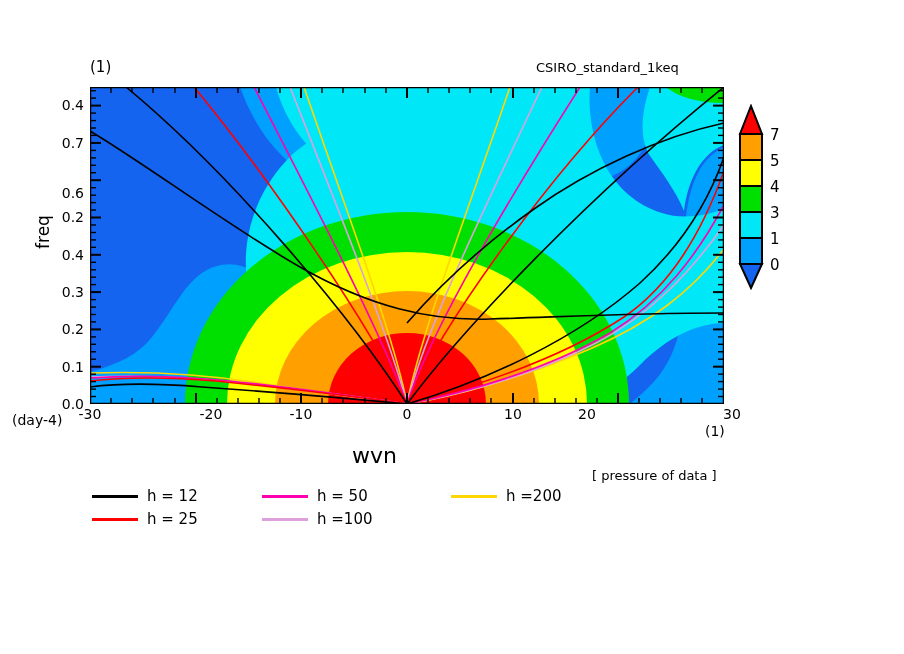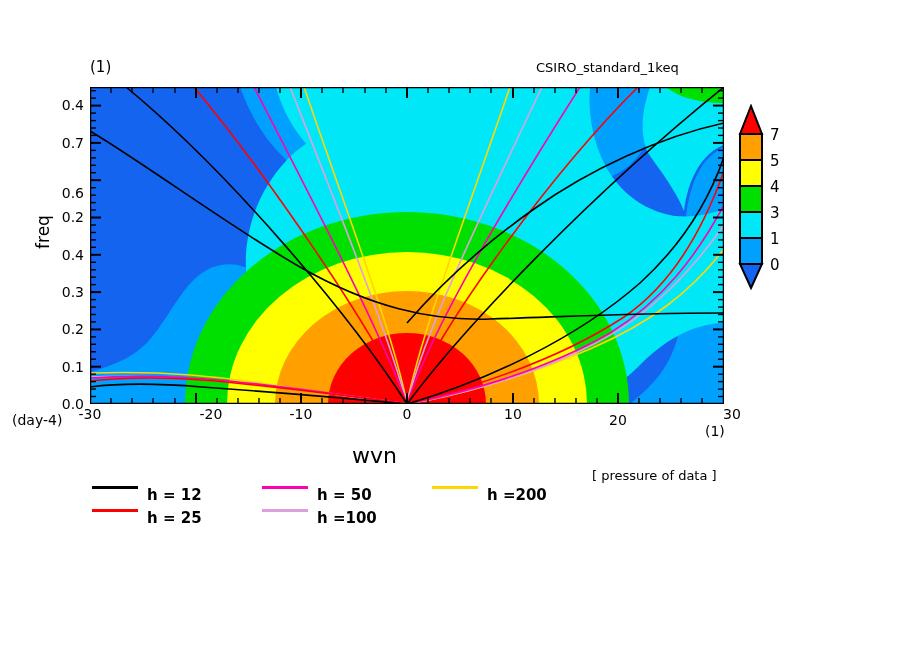--- a/index.html
+++ b/index.html
@@ -81,22 +81,22 @@
     white-space: nowrap;
   }
   .ylab { text-align: right; width: 42px; }
   .xlab { text-align: center; width: 46px; }
   .cblab { text-align: left; width: 24px; font-size: 15px; }
 
   .legend-row {
     position: absolute;
     height: 20px;
     display: flex;
-    white-space: nowrap;
-    font-weight: bold;
+    align-items: center;
+    white-space: nowrap;
   }
   .legend-swatch {
     display: inline-block;
     width: 46px;
     height: 3px;
     margin-right: 9px;
   }
   .legend-text { font-size: 15px; }
 </style>
 </head>
@@ -389,21 +389,21 @@
   <div class="tick-label ylab" style="left:42px; top:209px;">0.2</div>
   <div class="tick-label ylab" style="left:42px; top:172px;margin-top:13px;">0.6</div>
   <div class="tick-label ylab" style="left:42px; top:135px;">0.7</div>
   <div class="tick-label ylab" style="left:42px; top:97px;">0.4</div>
 
   <div class="tick-label xlab" style="left:67px; top:406px;">-30</div>
   <div class="tick-label xlab" style="left:188px; top:406px;">-20</div>
   <div class="tick-label xlab" style="left:278px; top:406px;">-10</div>
   <div class="tick-label xlab" style="left:384px; top:406px;">0</div>
   <div class="tick-label xlab" style="left:490px; top:406px;">10</div>
-  <div class="tick-label xlab" style="left:595px; top:406px;margin-top:6px;">20</div>
+  <div class="tick-label xlab" style="left:564px; top:406px;">20</div>
   <div class="tick-label xlab" style="left:709px; top:406px;">30</div>
 
   <svg class="abs" style="left:738px; top:104px;" width="26" height="186" viewBox="0 0 26 186">
 
     <polygon points="13,2 24,30 2,30" fill="#FF0000" stroke="#000000" stroke-width="2"></polygon>
 
     <rect x="2" y="30" width="22" height="26" fill="#FFA000" stroke="#000000" stroke-width="2"></rect>
     <rect x="2" y="56" width="22" height="26" fill="#FFFF00" stroke="#000000" stroke-width="2"></rect>
     <rect x="2" y="82" width="22" height="26" fill="#00E000" stroke="#000000" stroke-width="2"></rect>
     <rect x="2" y="108" width="22" height="26" fill="#00E8F8" stroke="#000000" stroke-width="2"></rect>
@@ -428,18 +428,18 @@
     <span class="legend-text">h = 25</span>
   </div>
   <div class="legend-row" style="left:262px; top:486px;">
     <span class="legend-swatch" style="background:#FF00B0;"></span>
     <span class="legend-text">h = 50</span>
   </div>
   <div class="legend-row" style="left:262px; top:509px;">
     <span class="legend-swatch" style="background:#DDA0DD;"></span>
     <span class="legend-text">h =100</span>
   </div>
-  <div class="legend-row" style="left:432px; top:486px;">
+  <div class="legend-row" style="left:451px; top:486px;">
     <span class="legend-swatch" style="background:#FFD700;"></span>
     <span class="legend-text">h =200</span>
   </div>
 
 </div>
 
 </body></html>

